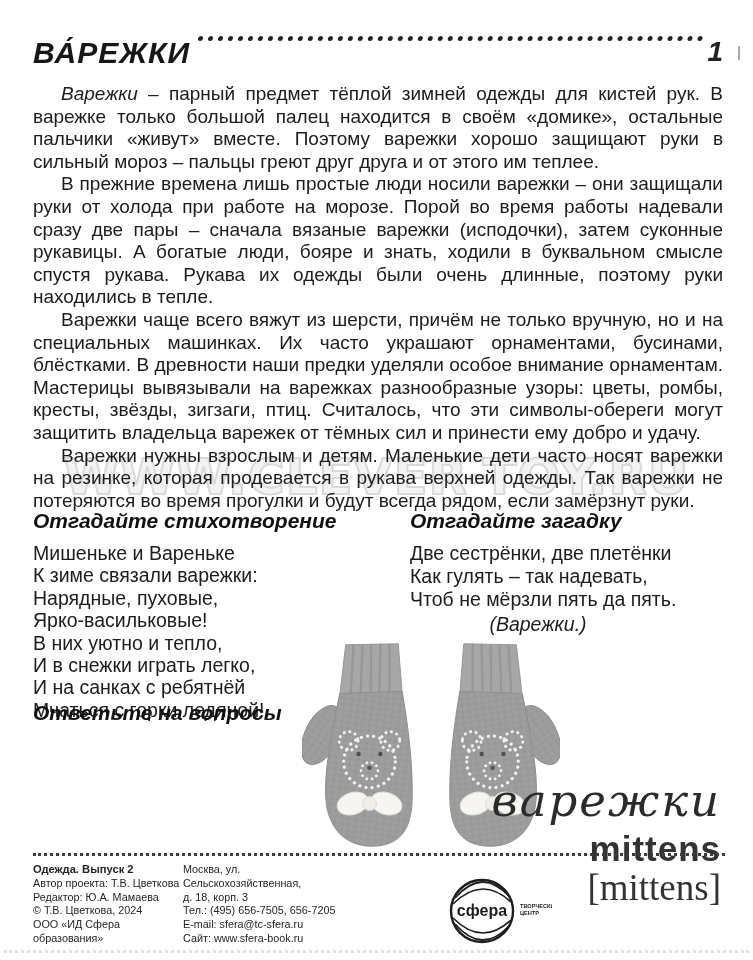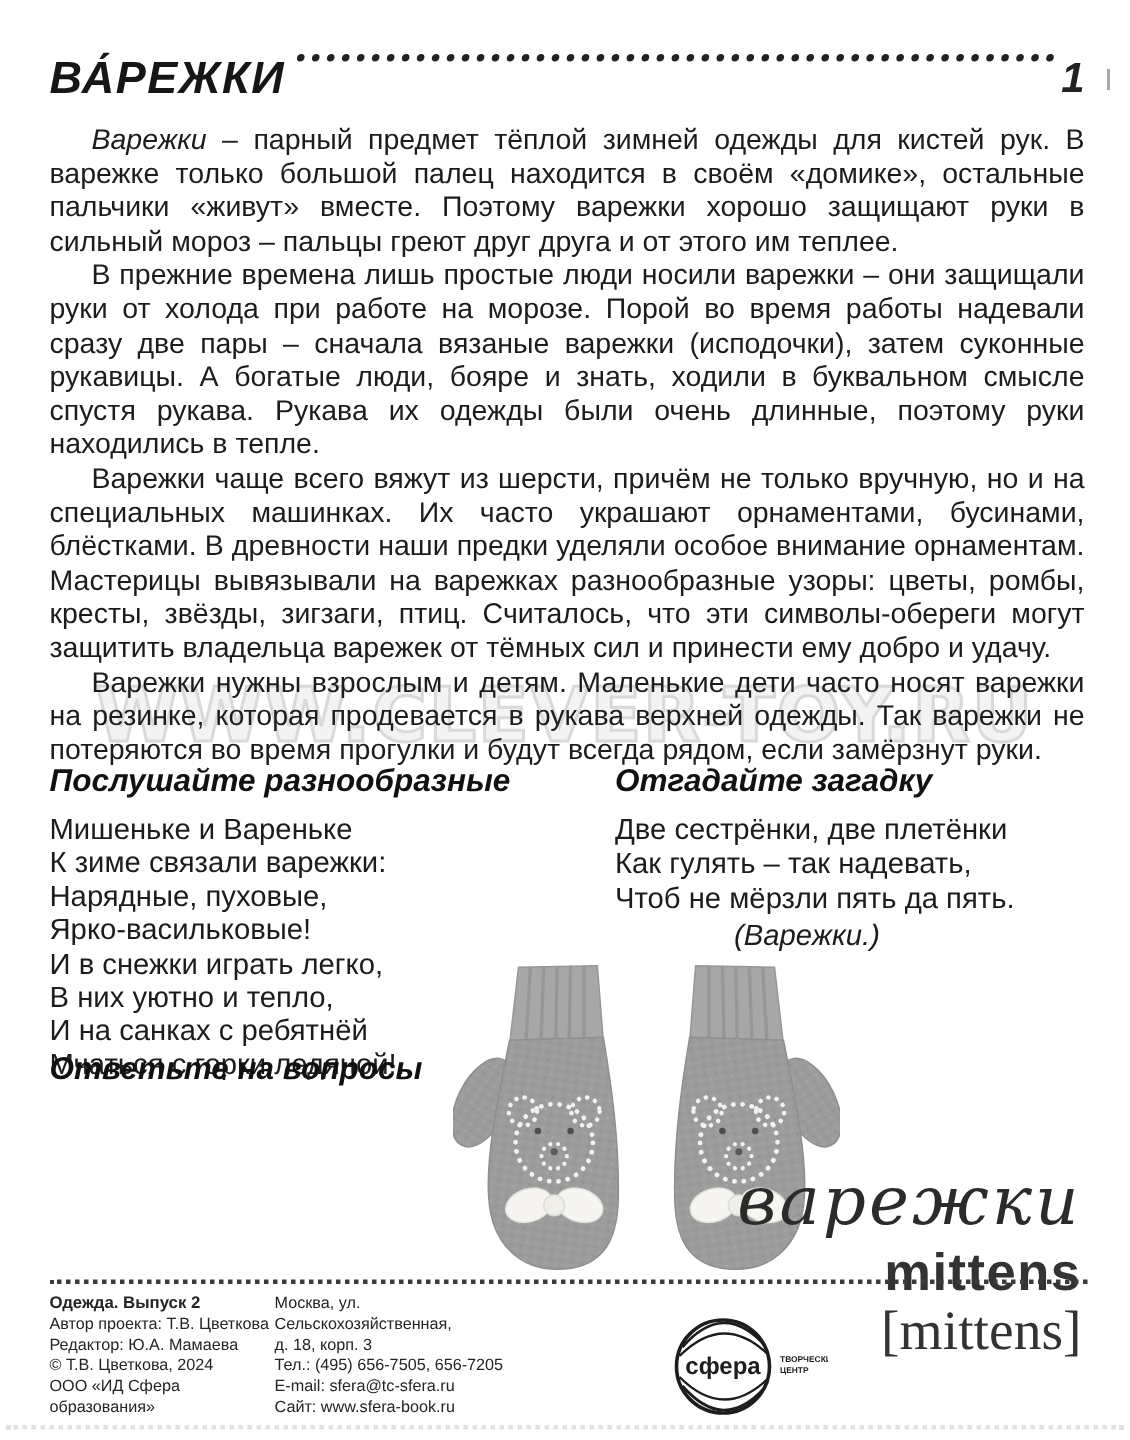--- a/index.html
+++ b/index.html
@@ -110,28 +110,28 @@
   <div class="edge-tick"></div>
 
   <div class="paragraphs">
     <p class="para"><i>Варежки</i><span> – парный предмет тёплой зимней одежды для кистей рук. В варежке только большой палец находится в своём «домике», остальные пальчики «живут» вместе. Поэтому варежки хорошо защищают руки в сильный мороз – пальцы греют друг друга и от этого им теплее.</span></p>
     <p class="para"><span>В прежние времена лишь простые люди носили варежки – они защищали руки от холода при работе на морозе. Порой во время работы надевали сразу две пары – сначала вязаные варежки (исподочки), затем суконные рукавицы. А богатые люди, бояре и знать, ходили в буквальном смысле спустя рукава. Рукава их одежды были очень длинные, поэтому руки находились в тепле.</span></p>
     <p class="para"><span>Варежки чаще всего вяжут из шерсти, причём не только вручную, но и на специальных машинках. Их часто украшают орнаментами, бусинами, блёстками. В древности наши предки уделяли особое внимание орнаментам. Мастерицы вывязывали на варежках разнообразные узоры: цветы, ромбы, кресты, звёзды, зигзаги, птиц. Считалось, что эти символы-обереги могут защитить владельца варежек от тёмных сил и принести ему добро и удачу.</span></p>
     <p class="para"><span>Варежки нужны взрослым и детям. Маленькие дети часто носят варежки на резинке, которая продевается в рукава верхней одежды. Так варежки не потеряются во время прогулки и будут всегда рядом, если замёрзнут руки.</span></p>
   </div>
 
   <div class="poem-block">
-    <div class="sec-heading">Послушайте разнообразные</div>
+    <div class="sec-heading">Отгадайте стихотворение</div>
     <div class="poem-lines">
       <div>Мишеньке и Вареньке</div>
       <div>К зиме связали варежки:</div>
       <div>Нарядные, пуховые,</div>
       <div>Ярко-васильковые!</div>
+      <div>В них уютно и тепло,</div>
       <div>И в снежки играть легко,</div>
-      <div>В них уютно и тепло,</div>
       <div>И на санках с ребятнёй</div>
       <div>Мчаться с горки ледяной!..</div>
     </div>
   </div>
 
   <div class="riddle-block">
     <div class="sec-heading">Отгадайте загадку</div>
     <div class="riddle-lines">
       <div>Две сестрёнки, две плетёнки</div>
       <div>Как гулять – так надевать,</div>

